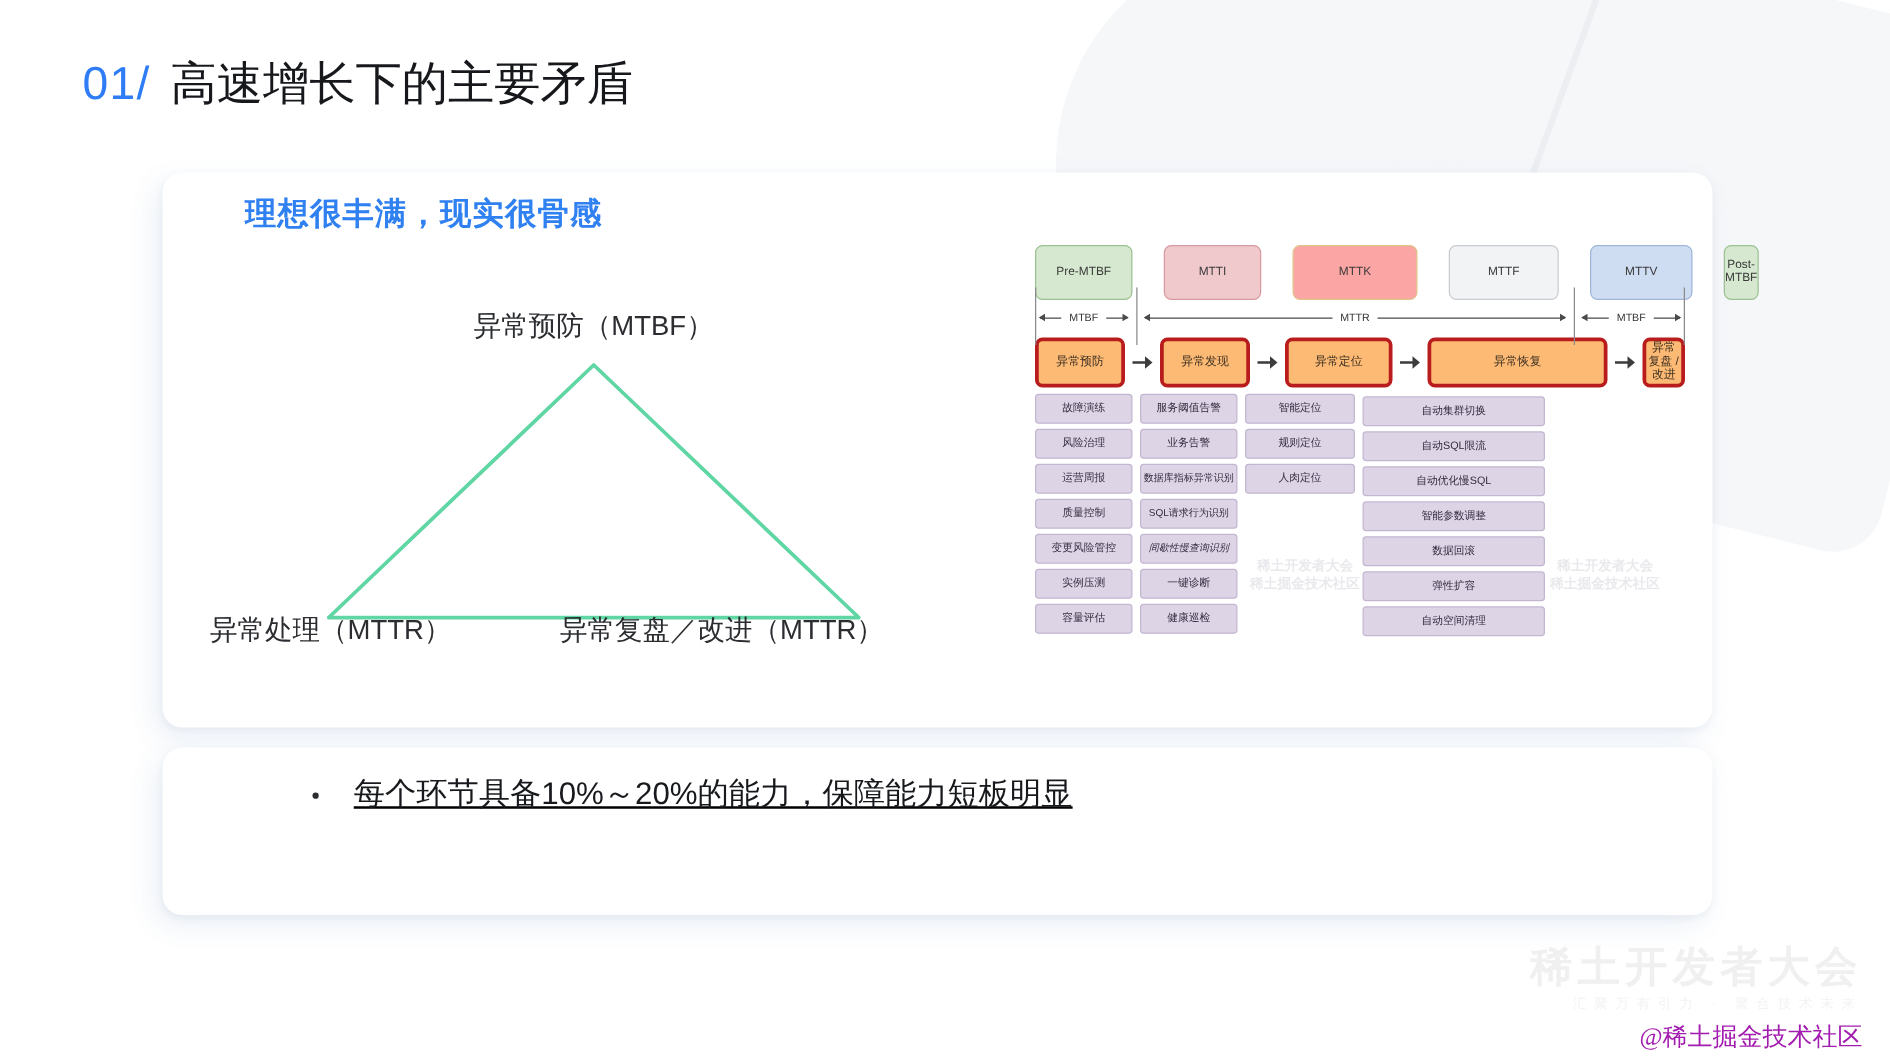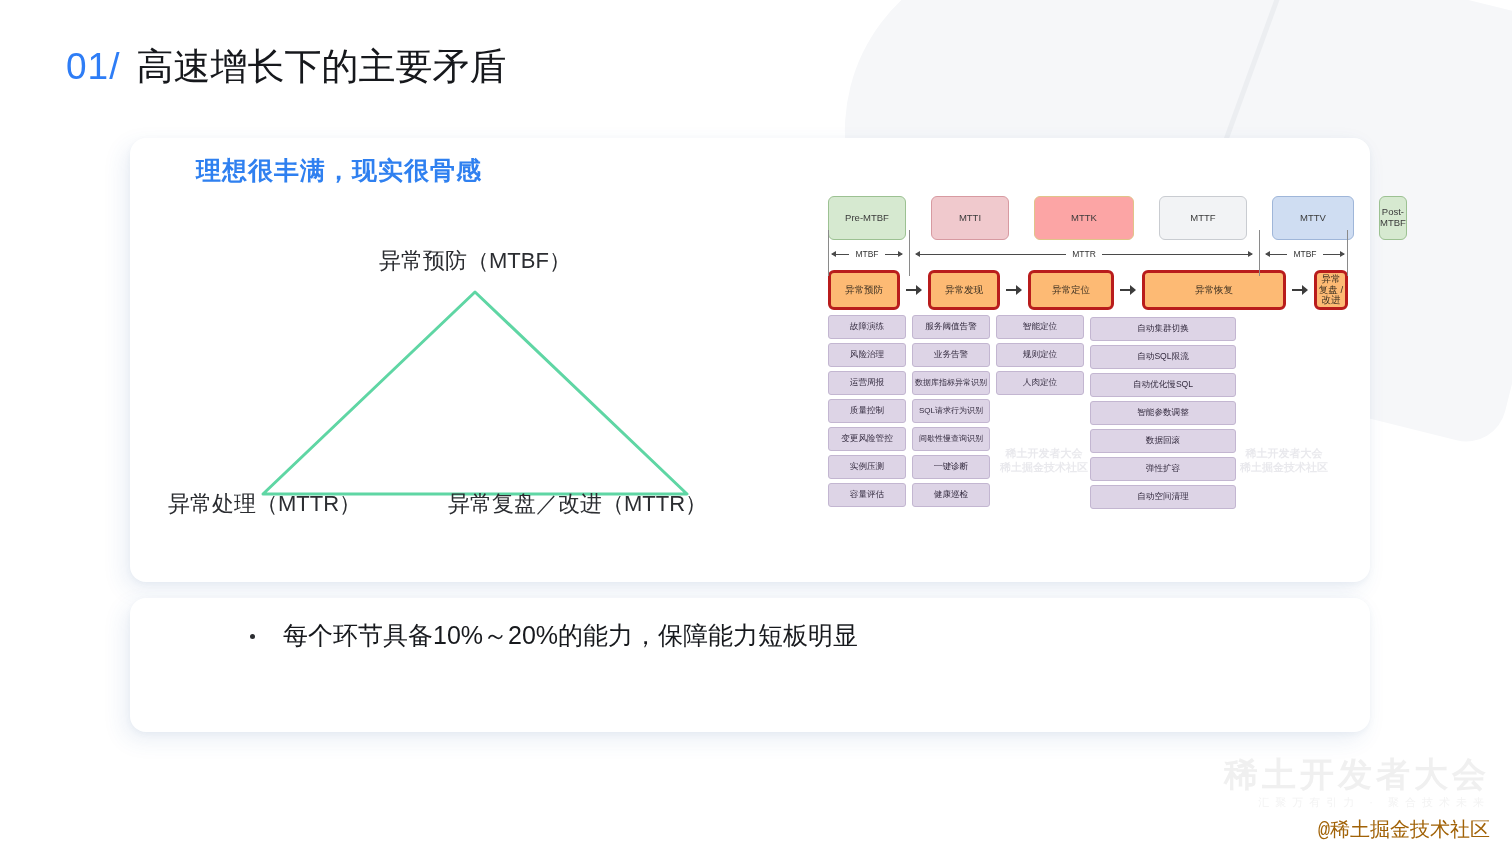--- a/index.html
+++ b/index.html
@@ -156,35 +156,35 @@
   .flow-wm {
     position:absolute; font-size:11px; color:rgba(120,120,140,0.16);
     line-height:1.3; text-align:center; pointer-events:none; font-weight:bold;
   }
   #flow-wm-1 { left:172px; top:250px; }
   #flow-wm-2 { left:412px; top:250px; }
 
   
   #bullets { position:absolute; left:120px; top:22px; }
   .bullet-row {
-    display:flex; align-items:flex-start; margin-bottom:16px;
+    display:flex; align-items:flex-start; margin-bottom:16px;text-decoration:underline;
   }
   .bullet-dot {
     width:5px; height:5px; border-radius:50%; background:#2b2d31;
     margin:14px 28px 0 0; flex:0 0 5px;
   }
   .bullet-text { font-size:25px; color:#17191d; line-height:1.25; white-space:nowrap; }
 
   
   #watermark { position:absolute; right:22px; bottom:8px; text-align:right; pointer-events:none; }
   #wm-main {
     font-size:34px; font-weight:bold; color:#f0f0f0; letter-spacing:4px; line-height:1.1;
   }
   #wm-sub { font-size:11px; color:#f3f3f3; letter-spacing:6px; margin-top:2px; }
-  #wm-handle { font-size:20px; color:#a16207; margin-top:6px; font-family:Liberation Mono, monospace; }
+  #wm-handle { font-size:20px; color:#a21caf; margin-top:6px; font-family:Liberation Serif, serif; }
 </style>
 </head>
 <body>
 
 <div id="bg-layer">
   <div class="poly poly-a"></div>
   <div class="poly poly-b"></div>
   <div class="poly poly-c"></div>
   <div class="slash"></div>
 </div>
@@ -263,21 +263,21 @@
         <div class="cap-item">质量控制</div>
         <div class="cap-item">变更风险管控</div>
         <div class="cap-item">实例压测</div>
         <div class="cap-item">容量评估</div>
       </div>
       <div class="cap-col" style="flex:0 0 78px;">
         <div class="cap-item">服务阈值告警</div>
         <div class="cap-item">业务告警</div>
         <div class="cap-item" style="font-size:8px;">数据库指标异常识别</div>
         <div class="cap-item" style="font-size:8px;">SQL请求行为识别</div>
-        <div class="cap-item" style="font-size:8px;">间歇性慢查询识别</div>
+        <div class="cap-item" style="font-size:8px;font-style:italic;">间歇性慢查询识别</div>
         <div class="cap-item">一键诊断</div>
         <div class="cap-item">健康巡检</div>
       </div>
       <div class="cap-col" style="flex:0 0 88px;">
         <div class="cap-item">智能定位</div>
         <div class="cap-item">规则定位</div>
         <div class="cap-item">人肉定位</div>
       </div>
       <div class="cap-col" style="flex:0 0 146px;justify-content:center;">
         <div class="cap-item">自动集群切换</div>

